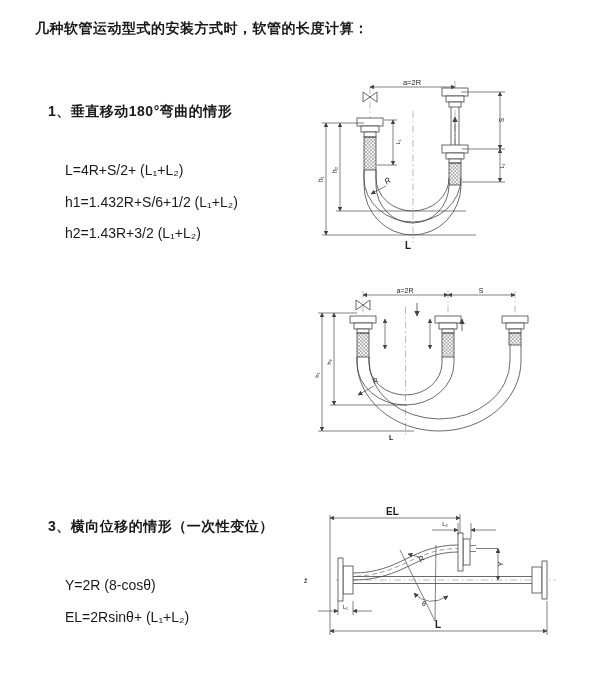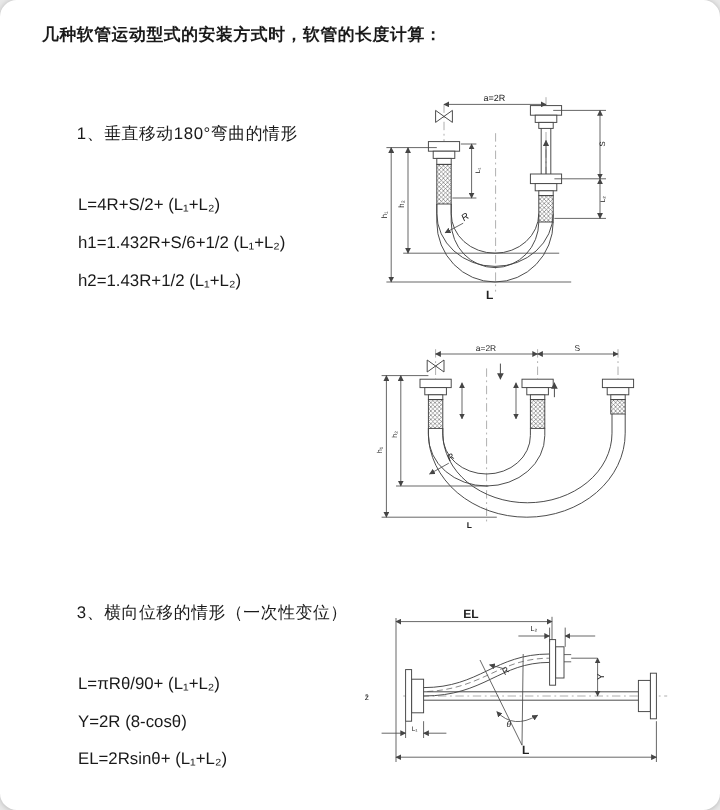--- a/index.html
+++ b/index.html
@@ -1,24 +1,24 @@
 <!DOCTYPE html>
 <html><head>
 <meta charset="utf-8">
 <style>
   html,body{margin:0;padding:0;background:#e8e8e8;}
   .page{
     position:relative;width:600px;height:675px;background:#ffffff;
     font-family:"Liberation Sans","DejaVu Sans",sans-serif;color:#1a1a1a;
-    overflow:hidden;margin:0 auto;box-shadow:0 0 4px rgba(0,0,0,.2);border-radius:14px;
+    overflow:hidden;margin:0 auto;box-shadow:0 0 4px rgba(0,0,0,.2);
   }
   .title{position:absolute;left:35px;top:20px;font-size:14px;font-weight:600;letter-spacing:.5px;}
   .section{position:absolute;left:48px;}
-  .sec1{top:103px;} .sec2{top:298px;} .sec3{top:502px;}
-  .sec-heading{font-size:14px;font-weight:400;margin:0 0 8px 16px;letter-spacing:.5px;}
+  .sec1{top:103px;} .sec2{top:298px;} .sec3{top:518px;}
+  .sec-heading{font-size:14px;font-weight:700;margin:0 0 8px 0;letter-spacing:.5px;}
   .formulas{margin-left:17px;font-size:14px;line-height:31.5px;font-weight:500;margin-top:34px;}
   .diagram{position:absolute;}
   .d1{left:310px;top:75px;} .d2{left:310px;top:283px;} .d3{left:300px;top:503px;}
   svg .ln{stroke:#454545;stroke-width:.8;fill:none;}
   svg .thin{stroke:#4a4a4a;stroke-width:.7;fill:none;}
   svg .cl{stroke:#8f8f8f;stroke-width:.6;fill:none;stroke-dasharray:7 3 1.5 3;}
   svg .dsh{stroke:#5a5a5a;stroke-width:.6;fill:none;stroke-dasharray:5 3;}
   svg .fit{stroke:#454545;stroke-width:.8;fill:#ffffff;}
   svg .braid1{fill:url(#br1);}
   svg .braid2{fill:url(#br2);}
@@ -32,29 +32,28 @@
 
 <div class="page">
 
   <div class="title">几种软管运动型式的安装方式时，软管的长度计算：</div>
 
   <div class="section sec1">
     <div class="sec-heading">1、垂直移动180°弯曲的情形</div>
     <div class="formulas">
       <div>L=4R+S/2+ (L₁+L₂)</div>
       <div>h1=1.432R+S/6+1/2 (L₁+L₂)</div>
-      <div>h2=1.43R+1/2 (L₁+L₂)</div>
+      <div>h2=1.43R+3/2 (L₁+L₂)</div>
     </div>
   </div>
 
 
   <div class="section sec3">
     <div class="sec-heading">3、横向位移的情形（一次性变位）</div>
     <div class="formulas">
-      <div>L=πRθ/90+ (L₁+L₂)</div>
       <div>Y=2R (8-cosθ)</div>
       <div>EL=2Rsinθ+ (L₁+L₂)</div>
     </div>
   </div>
 
   <svg class="diagram d1" width="245" height="185" viewBox="0 0 245 185">
     <defs>
       <marker id="a1" viewBox="0 0 10 10" refX="9" refY="5" markerWidth="7" markerHeight="7" orient="auto-start-reverse">
         <path class="mk" d="M0,0L10,5L0,10z"></path>
       </marker>

